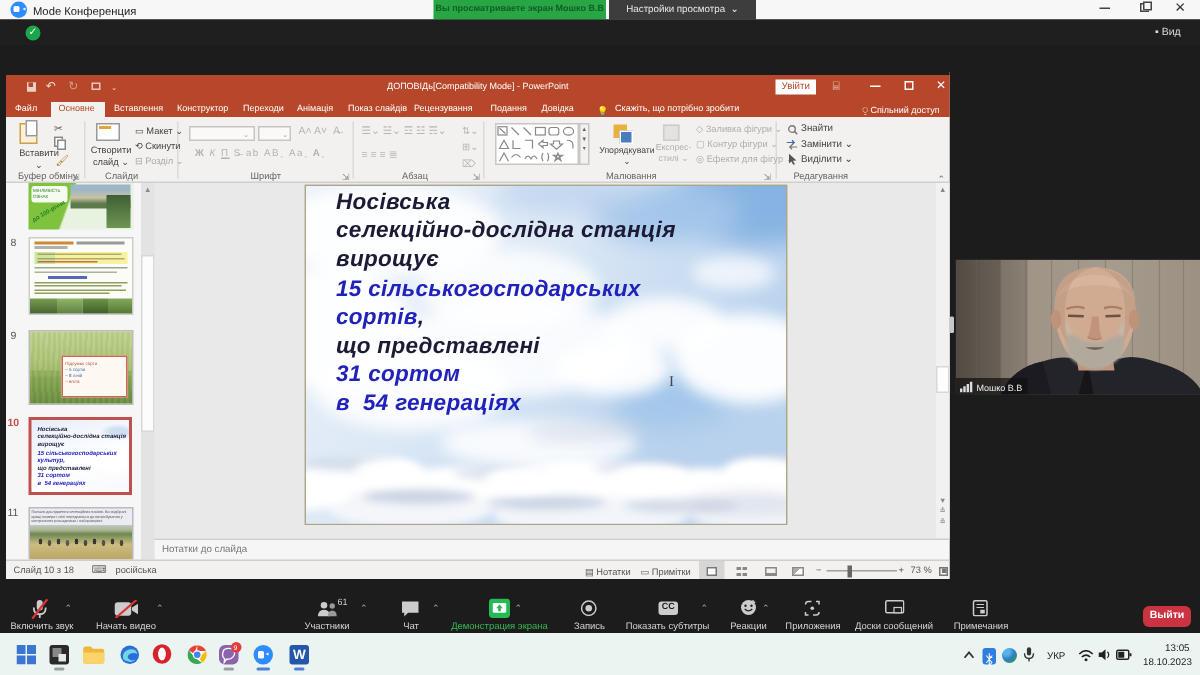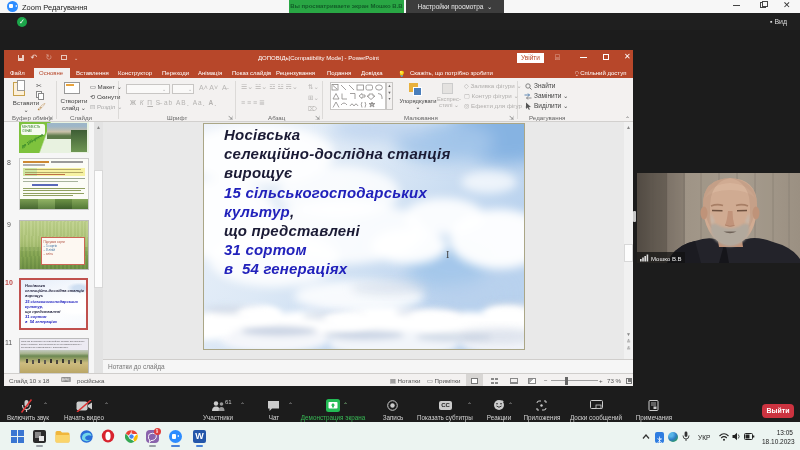--- a/index.html
+++ b/index.html
@@ -9,21 +9,21 @@
   #stage { position:relative; width:800px; height:450px; }
 </style>
 </head>
 <body>
 <div id="stage">
 
   <div class="abs" style="left:0;top:0;width:800px;height:13px;background:#f7f7f7;"></div>
   <div class="abs" style="left:7px;top:1px;width:11px;height:11px;border-radius:50%;background:#2d8cff;"></div>
   <div class="abs" style="left:9.3px;top:4.3px;width:4px;height:4px;background:#fff;border-radius:1px;"></div>
   <div class="abs" style="left:14.5px;top:4.6px;border-top:1.7px solid transparent;border-bottom:1.7px solid transparent;border-right:2.4px solid #fff;"></div>
-  <div class="abs" style="left:22px;top:2.5px;font-size:7.5px;color:#222;">Zoom Редагування</div>
+  <div class="abs" style="left:22px;top:2.5px;font-size:7.5px;color:#222;">Mode Конференция</div>
 
   <div class="abs" style="left:289px;top:0;width:115px;height:13px;background:#29a644;color:#115c27;font-size:6px;font-weight:bold;line-height:13px;text-align:center;white-space:nowrap;">Вы просматриваете экран Мошко В.В</div>
 
   <div class="abs" style="left:406px;top:0;width:98px;height:13px;background:#3d3d3d;color:#e8e8e8;font-size:6.5px;line-height:13px;text-align:center;white-space:nowrap;">Настройки просмотра &nbsp;⌄</div>
 
   <div class="abs" style="left:733px;top:5px;width:7px;height:1px;background:#444;"></div>
   <div class="abs" style="left:760px;top:2px;width:6px;height:6px;border:1px solid #444;"></div>
   <div class="abs" style="left:762px;top:1px;width:6px;height:6px;border:1px solid #444;background:#f7f7f7;"></div>
   <div class="abs" style="left:783px;top:0px;font-size:9px;color:#333;">✕</div>
 
@@ -317,21 +317,21 @@
         </g>
         <ellipse cx="295" cy="212" rx="40" ry="8" fill="#c5cfdf" opacity="0.45" filter="url(#blur5)"></ellipse>
         <ellipse cx="185" cy="164" rx="38" ry="7" fill="#c9d4e4" opacity="0.5" filter="url(#blur5)"></ellipse>
       </svg>
       
       <div class="abs" style="left:20px;top:1px;font-size:15px;line-height:19.2px;font-weight:bold;font-style:italic;color:#1b1b35;letter-spacing:0.2px;white-space:nowrap;">
         Носівська<br>
         селекційно-дослідна станція<br>
         вирощує<br>
         <span style="color:#2121bb;">15 сільськогосподарських</span><br>
-        <span style="color:#2121bb;">культур</span>,<br>
+        <span style="color:#2121bb;">сортів</span>,<br>
         що представлені<br>
         <span style="color:#2121bb;">31 сортом</span><br>
         <span style="color:#2121bb;">в&nbsp; 54 генераціях</span>
       </div>
       
       <div class="abs" style="left:242px;top:125px;font-size:10px;color:#444;font-family:'Liberation Serif',serif;">I</div>
     </div>
 
     <div class="abs" style="left:99px;top:311px;width:530px;height:14px;background:#f6f6f6;border-top:1px solid #d0cecc;color:#777;font-size:6.5px;line-height:14px;padding-left:5px;">Нотатки до слайда</div>
 

